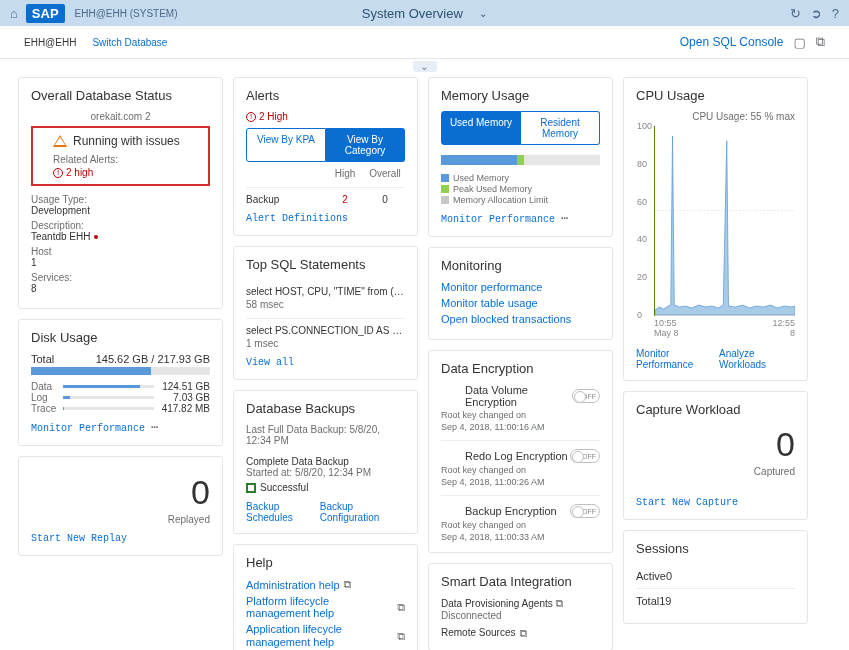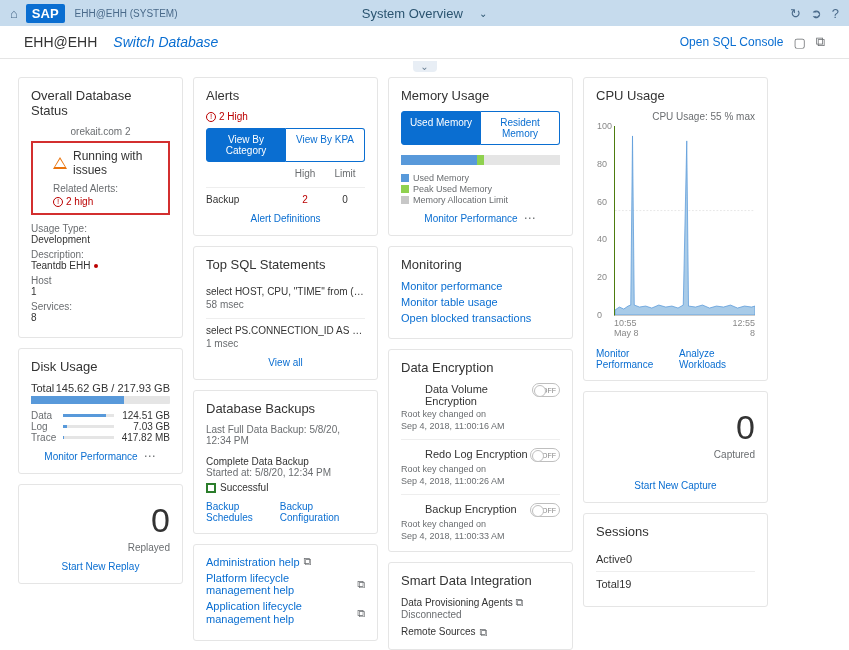--- a/index.html
+++ b/index.html
@@ -9,33 +9,33 @@
   .topbar { background: #c6dbed; height: 26px; display: flex; align-items: center; padding: 0 10px; position: relative; }
   .topbar .home { color: #4a6a8a; font-size: 13px; margin-right: 8px; }
   .topbar .logo { background: #0a6ed1; color: #fff; font-weight: bold; font-size: 13px; padding: 2px 6px; border-radius: 2px; margin-right: 10px; }
   .topbar .sys { color: #4a6a8a; font-size: 10px; }
   .topbar .title-wrap { position: absolute; left: 50%; transform: translateX(-50%); color: #2b5470; font-size: 13px; display: flex; align-items: center; gap: 16px; }
   .topbar .title-wrap .chev { font-size: 10px; }
   .topbar .right-icons { margin-left: auto; display: flex; gap: 10px; color: #4a6a8a; font-size: 13px; }
   
   
   .subheader { display: flex; align-items: center; padding: 8px 24px; border-bottom: 1px solid #e5e5e5; }
-  .subheader .dbname { font-size: 14px; color: #333; margin-right: 16px; }
-  .subheader .switch { color: #0a6ed1; font-size: 14px; font-style: italic; }
+  .subheader .dbname { font-size: 10px; color: #333; margin-right: 16px; }
+  .subheader .switch { color: #0a6ed1; font-size: 10px; }
   .subheader .right { margin-left: auto; display: flex; align-items: center; gap: 10px; color: #0a6ed1; font-size: 12px; }
   .subheader .right .ext { color: #6a6d70; font-size: 13px; }
   
   
   .chev-center { text-align: center; }
   .chev-center span { display: inline-block; background: #e8eef5; color: #6a7f94; width: 24px; border-radius: 0 0 4px 4px; font-size: 10px; }
   
   
   .grid { display: flex; gap: 10px; padding: 4px 18px 12px 18px; align-items: flex-start; }
   .col { display: flex; flex-direction: column; gap: 10px; }
-  .c1 { width: 165px; }
+  .c1 { width: 205px; }
   .c2 { width: 185px; }
   .c3 { width: 185px; }
   .c4 { width: 185px; }
   
   .card { border: 1px solid #e5e5e5; border-radius: 3px; padding: 10px 12px; background: #fff; }
   .card h3 { font-size: 13px; font-weight: normal; color: #333; margin-bottom: 8px; }
   .link { color: #0a6ed1; cursor: pointer; }
   .muted { color: #6a6d70; }
   .xs { font-size: 10px; }
   
@@ -56,21 +56,21 @@
   
   .du-row { display:flex; justify-content:space-between; font-size:11px; align-items:center; }
   .bar { height:8px; background:#e5e5e5; position:relative; margin:2px 0 6px 0; border-radius:1px; }
   .bar .fill { position:absolute; left:0; top:0; bottom:0; background:#5899da; }
   .thin-bar { height:3px; background:#e5e5e5; position:relative; margin:2px 0; }
   .thin-bar .fill { position:absolute; left:0; top:0; bottom:0; background:#5899da; }
   .du-line { display:flex; align-items:center; gap:6px; font-size:10px; }
   .du-line .lbl { width:26px; color:#6a6d70; }
   .du-line .b { flex:1; }
   .du-line .val { color:#333; text-align:right; width:50px; }
-  .card-footer-right { text-align:center; margin-top:6px; }
+  .card-footer-right { text-align:left; margin-top:6px;font-family:Liberation Mono, monospace; }
   .card-footer-right .link { font-size:10px; }
   .more-dots { color:#6a6d70; margin-left:6px; font-size:12px; letter-spacing:1px; }
   
   
   .big-num { font-size:34px; text-align:right; color:#333; margin-top:6px; }
   .cap-lbl { text-align:right; font-size:10px; color:#6a6d70; margin-top:2px; }
   
   
   .seg { display:flex; margin:6px 0; }
   .seg .btn { flex:1; text-align:center; font-size:10px; padding:5px 2px; border:1px solid #0a6ed1; color:#0a6ed1; cursor:pointer; }
@@ -112,21 +112,21 @@
   .legend { font-size:9px; color:#6a6d70; }
   .legend div { display:flex; align-items:center; gap:4px; margin-bottom:1px; }
   .sw { width:8px; height:8px; display:inline-block; }
   
   
   .mon-links .link { display:block; font-size:11px; margin-bottom:4px; }
   
   
   .enc-group { border-top:1px solid #eee; padding-top:8px; margin-top:8px; }
   .enc-group:first-of-type { border-top:none; margin-top:0; padding-top:0; }
-  .enc-head { display:flex; justify-content:space-between; align-items:flex-start;padding-left:24px; }
+  .enc-head { display:flex; justify-content:space-between; align-items:center;padding-left:24px; }
   .enc-title { font-size:11px; }
   .toggle { width:30px; height:14px; border:1px solid #bfbfbf; border-radius:8px; position:relative; font-size:7px; color:#888; display:flex; align-items:center; justify-content:flex-end; padding-right:3px; background:#fff; }
   .toggle::before { content:''; position:absolute; left:1px; top:1px; width:10px; height:10px; border:1px solid #bfbfbf; border-radius:50%; background:#fff; }
   .enc-sub { font-size:9px; color:#6a6d70; margin-top:2px; }
   
   
   .sdi-row { font-size:10px; color:#333; margin-top:6px; display:flex; align-items:flex-start; gap:4px; }
   
   
   .cpu-head { text-align:right; font-size:10px; color:#6a6d70; margin-bottom:4px; }
@@ -240,27 +240,27 @@
   </div>
 
   <div class="col c2">
     <div class="card">
       <h3>Alerts</h3>
       <div class="high-badge">
           <span class="circ-excl">!</span>
           <span>2 High</span>
         </div>
       <div class="seg">
+        <div class="btn">View By KPA</div>
         <div class="btn active">View By Category</div>
-        <div class="btn">View By KPA</div>
       </div>
       <div class="tbl-head">
           <span></span>
           <span>High</span>
-          <span>Limit</span>
+          <span>Overall</span>
         </div>
       <div class="tbl-row">
           <span>Backup</span>
           <span style="color:#bb0000">2</span>
           <span>0</span>
         </div>
       <div class="card-footer-right"><span class="link">Alert Definitions</span></div>
     </div>
 
     <div class="card">
@@ -285,20 +285,21 @@
           <span class="sq-ok"></span>
           <span>Successful</span>
         </div>
       <div class="bk-links">
           <span class="link">Backup Schedules</span>
           <span class="link">Backup Configuration</span>
         </div>
     </div>
 
     <div class="card">
+      <h3>Help</h3>
       <div class="help-item">
           <span class="link">Administration help</span>
           <span class="ext-ic">⧉</span>
         </div>
       <div class="help-item">
           <span class="link">Platform lifecycle management help</span>
           <span class="ext-ic">⧉</span>
         </div>
       <div class="help-item">
           <span class="link" style="line-height:1.2">Application lifecycle management help</span>
@@ -403,20 +404,21 @@
           <div><span>10:55</span><br><span>May 8</span></div>
           <div style="text-align:right"><span>12:55</span><br><span>8</span></div>
         </div>
       <div class="cpu-links">
           <span class="link">Monitor Performance</span>
           <span class="link">Analyze Workloads</span>
         </div>
     </div>
 
     <div class="card">
+      <h3>Capture Workload</h3>
       <div class="big-num">0</div>
       <div class="cap-lbl">Captured</div>
       <div class="card-footer-right" style="margin-top:18px"><span class="link">Start New Capture</span></div>
     </div>
 
     <div class="card">
       <h3>Sessions</h3>
       <div class="sess-row">
           <span>Active</span>
           <span>0</span>

